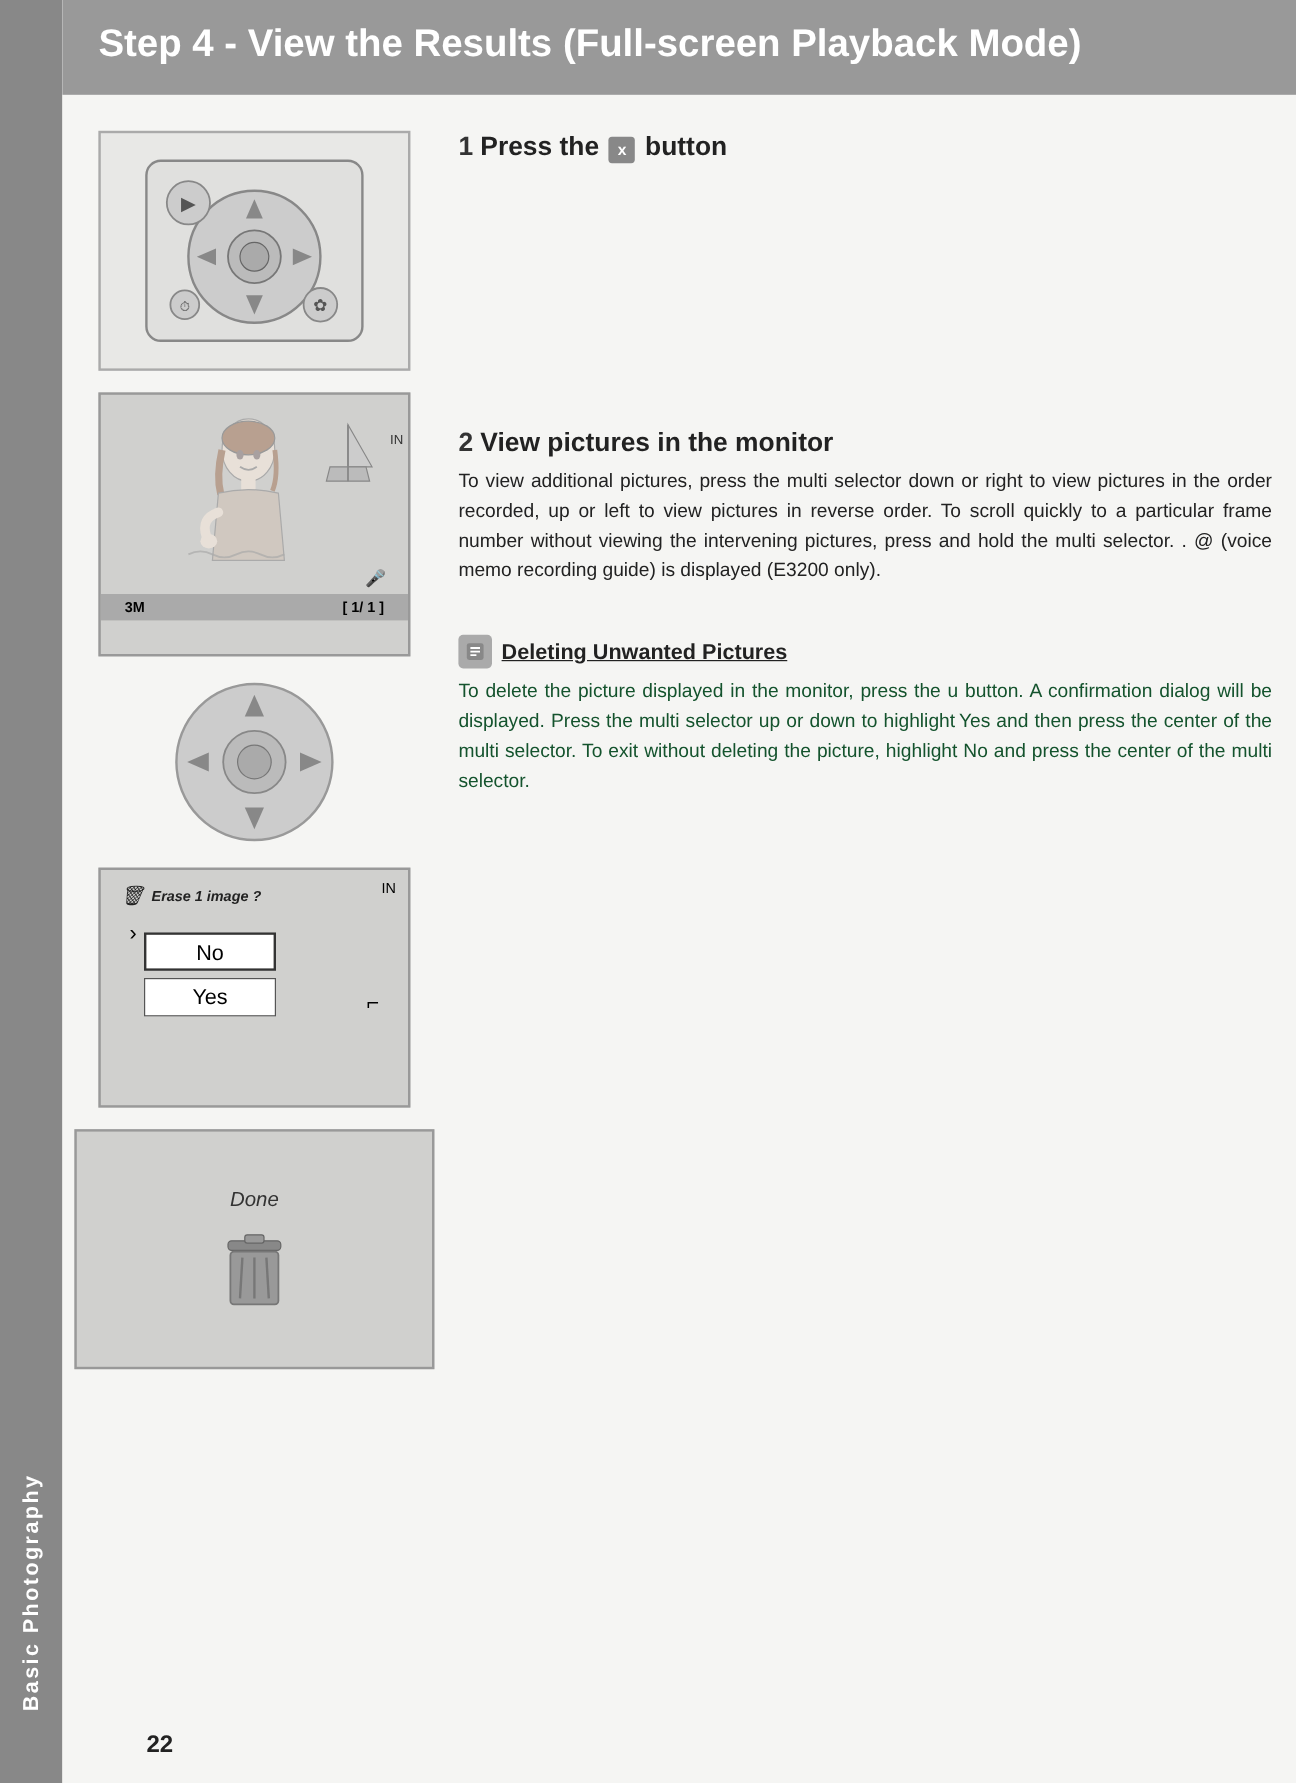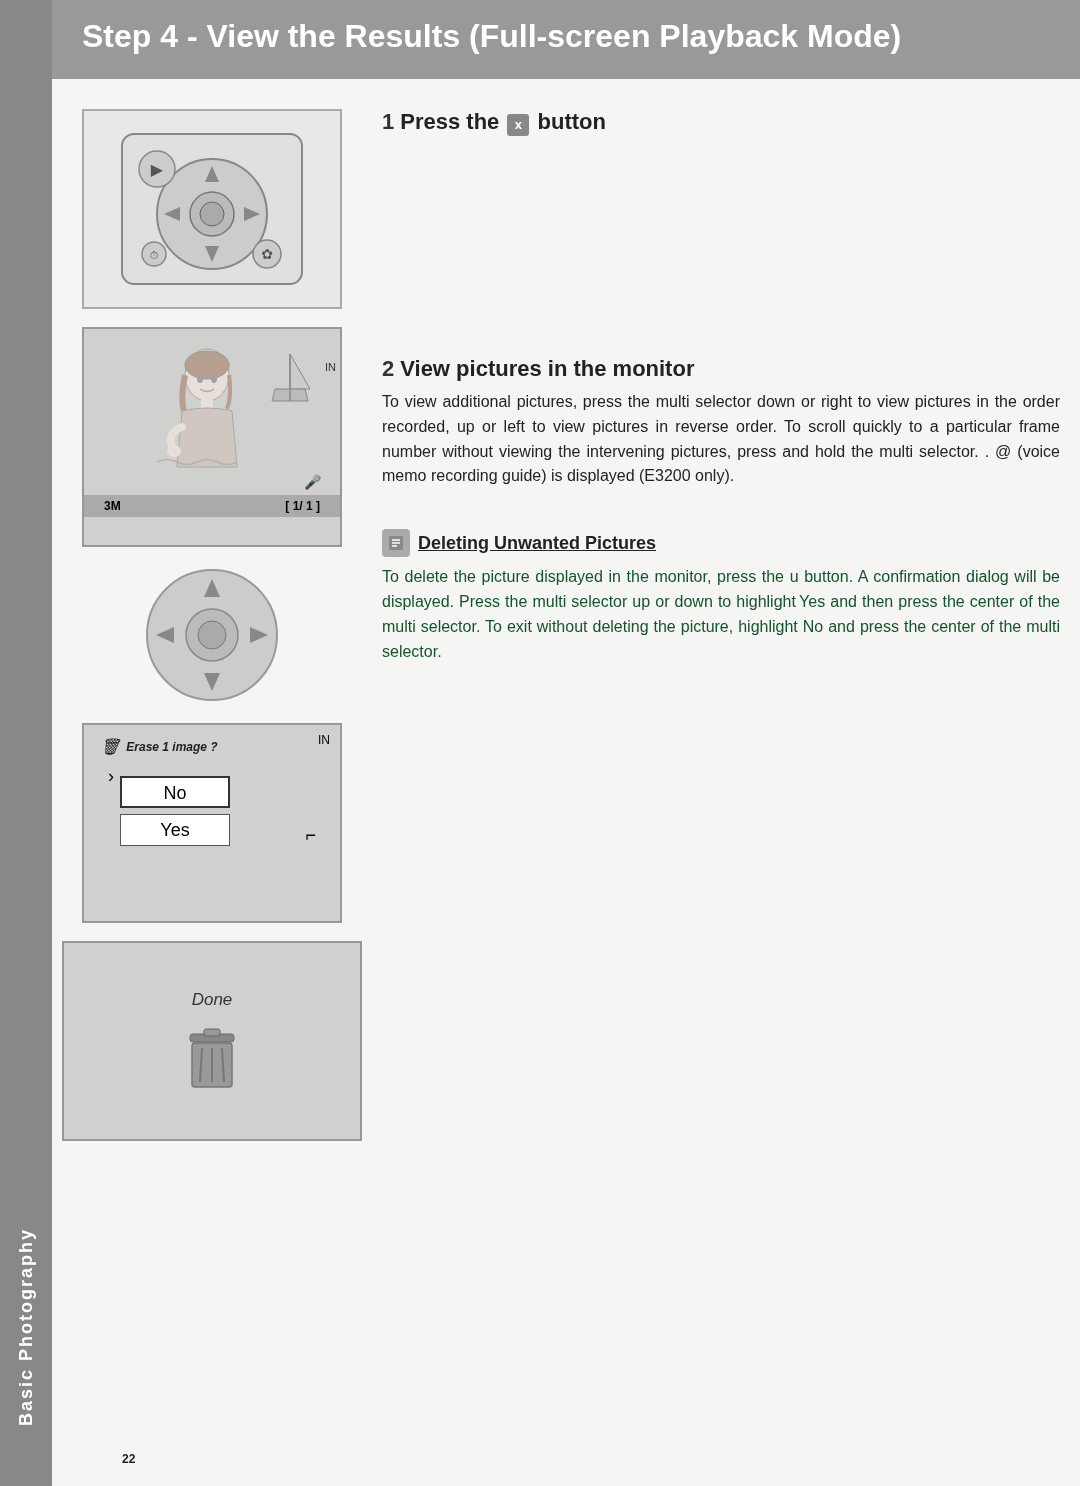--- a/index.html
+++ b/index.html
@@ -311,21 +311,21 @@
       color: #14532d;
       line-height: 1.55;
       text-align: justify;
     }
 
     
     .page-number {
       position: absolute;
       bottom: 20px;
       left: 70px;
-      font-size: 12px;
+      font-size: 20px;
       font-weight: bold;
       color: #222;
     }
     .x-button-inline {
       display: inline-block;
       width: 22px;
       height: 22px;
       background: #888;
       color: #fff;
       font-size: 13px;

